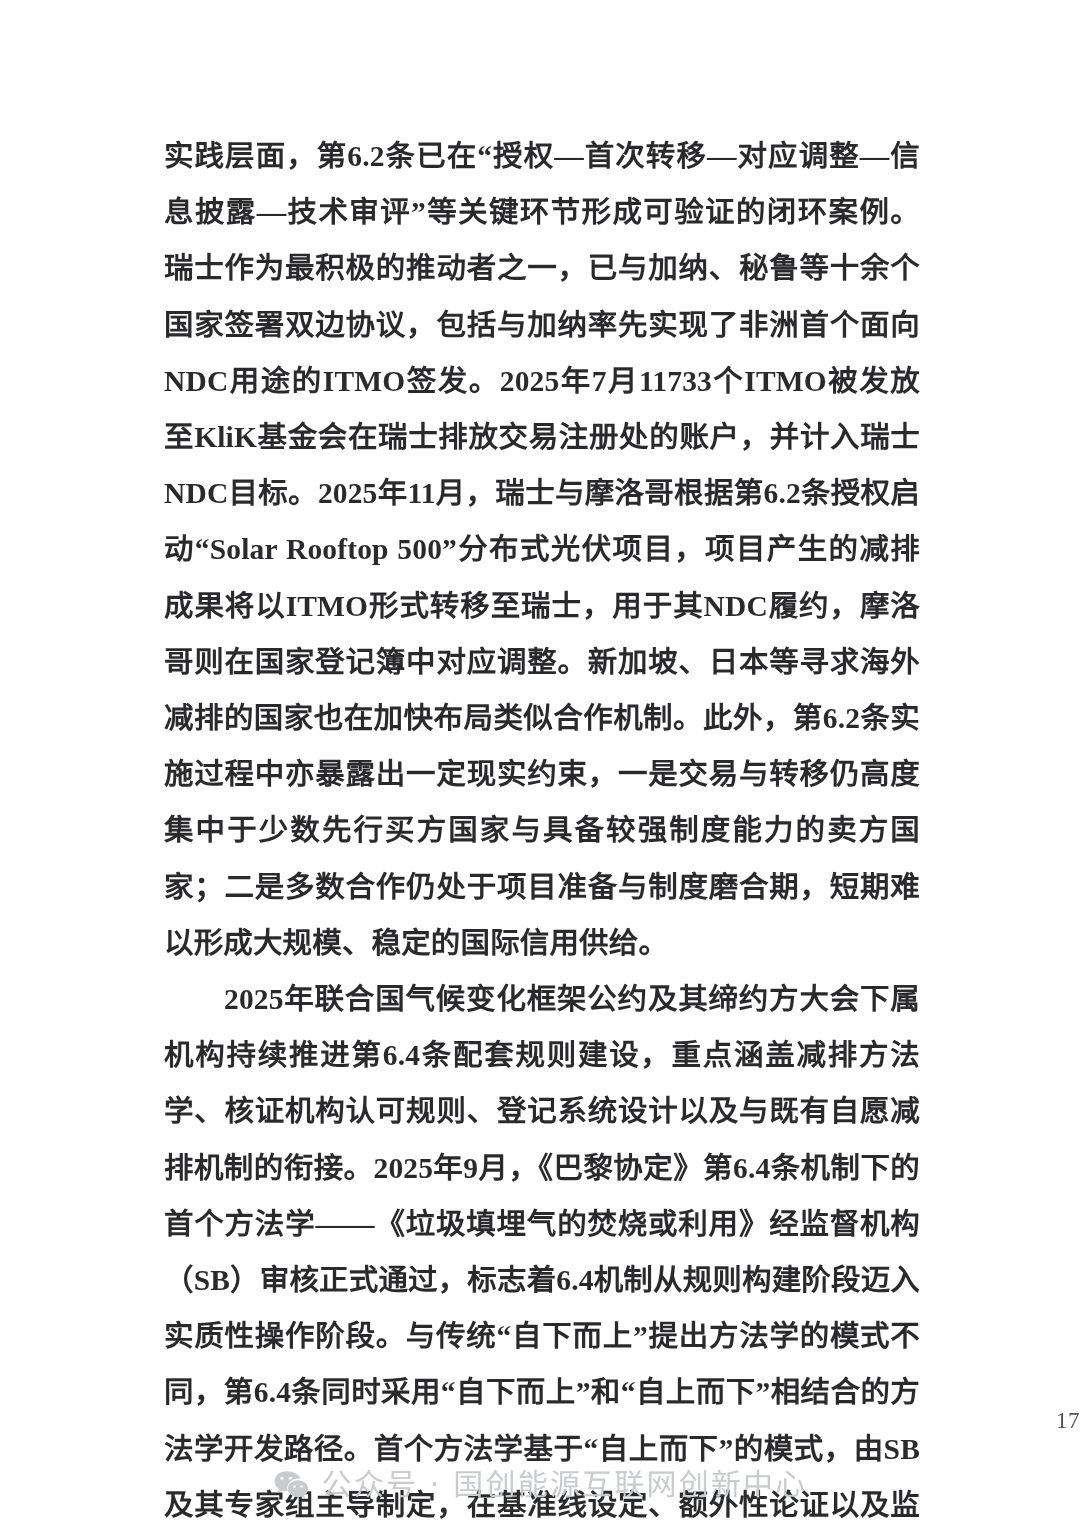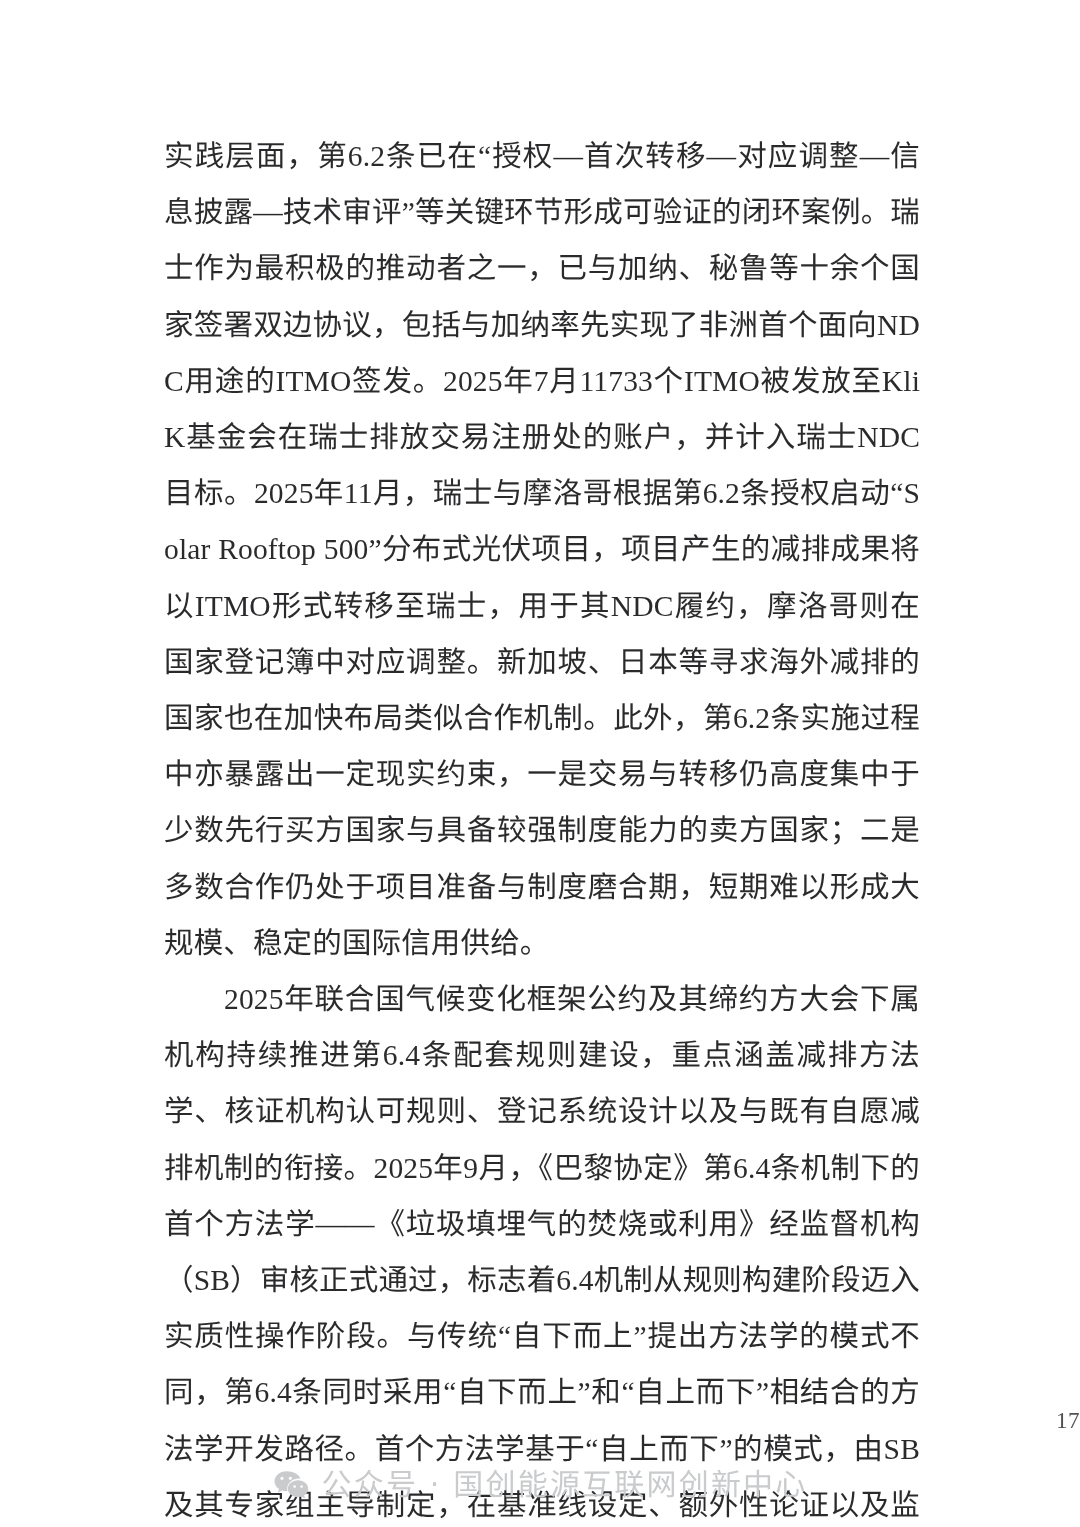--- a/index.html
+++ b/index.html
@@ -36,20 +36,21 @@
     margin: 0 0 0 0;
     font-size: 29.5px;
     line-height: 56.2px;
     color: #1d1d1f;
     text-align: justify;
     text-justify: inter-character;
     letter-spacing: 0.15px;
     word-break: break-all;
     text-indent: 0;
     opacity: 0.93;
+    font-weight: bold;
   }
 
   .para + .para {
     margin-top: 0;
   }
 
   .para.indented {
     text-indent: 60px;
   }
 

